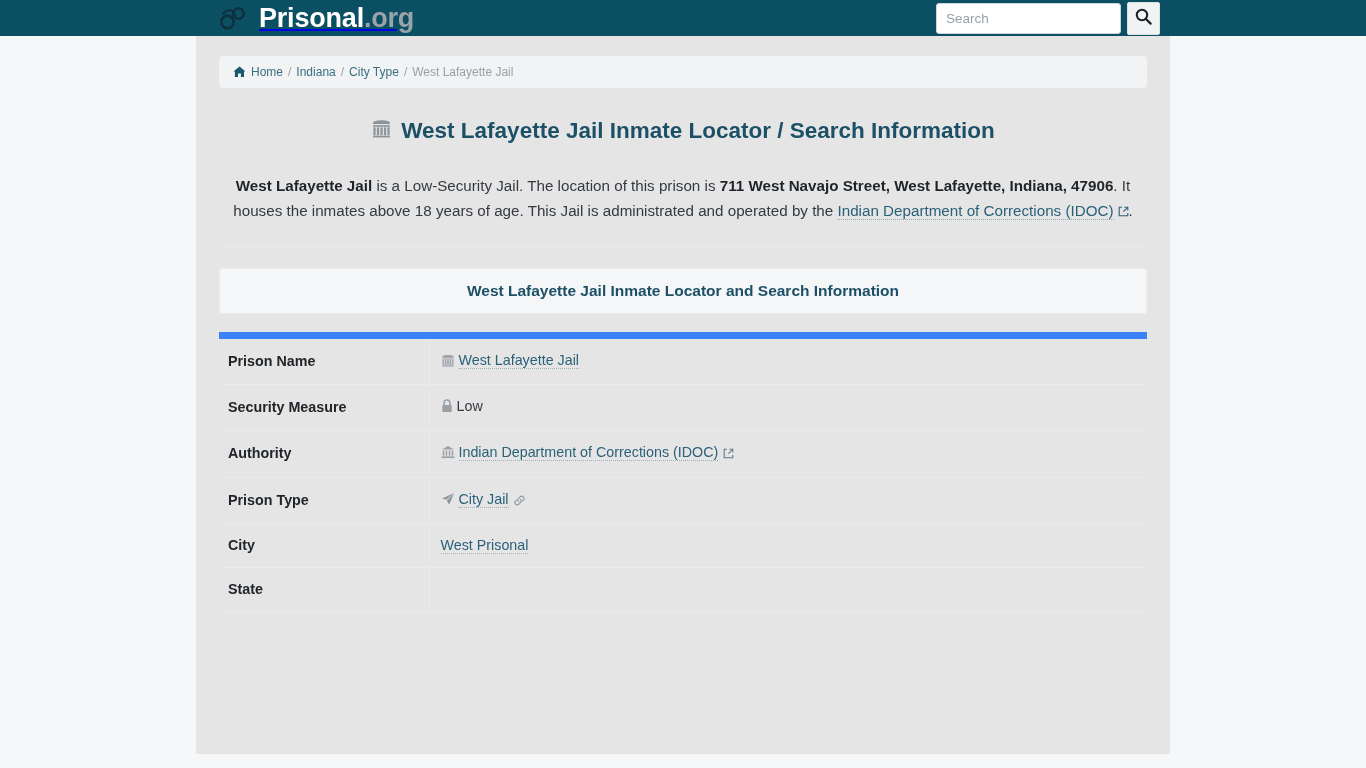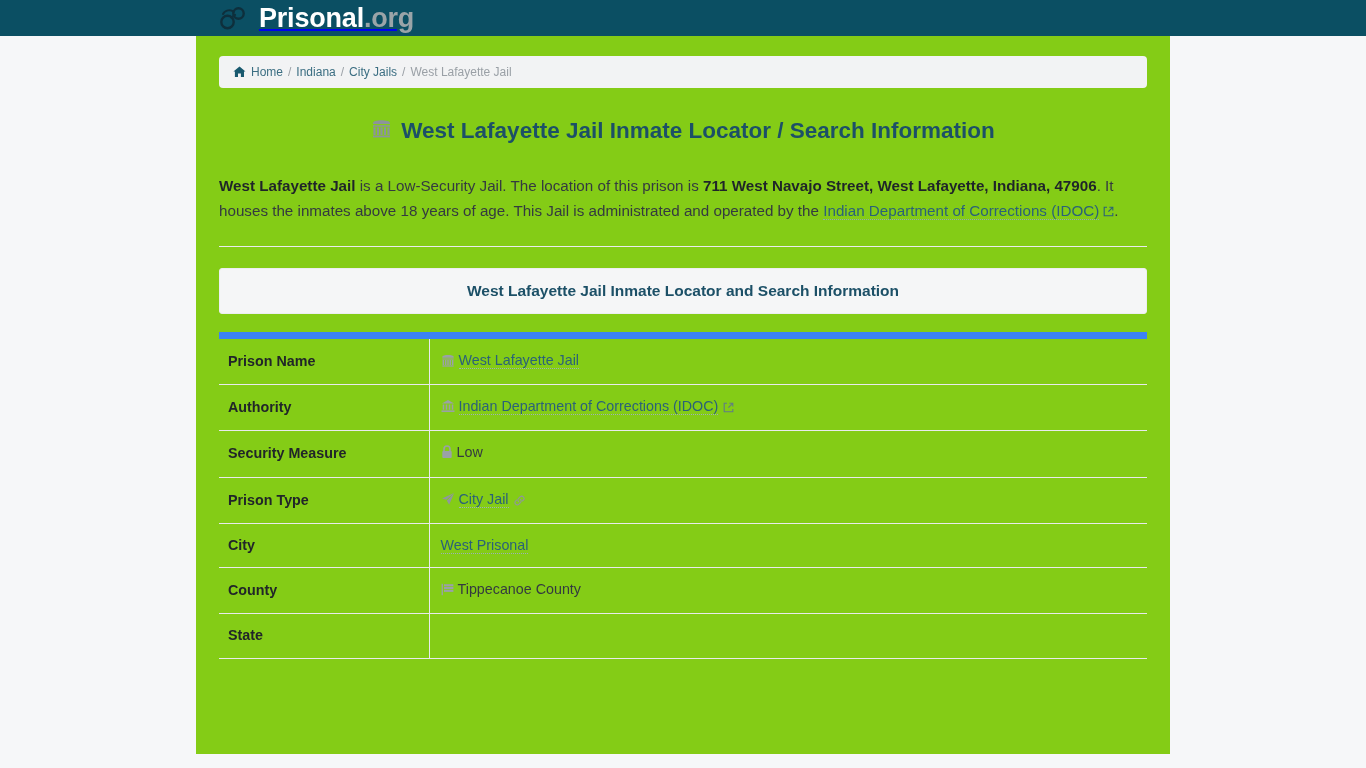--- a/index.html
+++ b/index.html
@@ -71,21 +71,21 @@
   
   .page {
     width: 100%;
     height: 718px;
     display: flex;
     justify-content: center;
     background: #f6f7f9;
   }
   .container {
     width: 974px;
-    background: #84cc16;
+    background: #e5e5e5;
     height: 100%;
     padding: 0 23px;
   }
   .inner { width: 100%; }
 
   
   .breadcrumb {
     margin-top: 20px;
     background: #f2f3f4;
     border-radius: 4px;
@@ -119,21 +119,21 @@
     gap: 9px;
     line-height: 1.25;
   }
 
   
   .intro {
     margin: 27px 0 0 0;
     font-size: 15.2px;
     line-height: 25px;
     color: #343a40;
-    text-align: left;
+    text-align: center;
   }
   .intro b { font-weight: bold; color: #1f2429; }
   .inline-link {
     color: #2a6179;
     text-decoration: none;
     border-bottom: 1px dotted #8fa9b5;
     cursor: pointer;
   }
   .ext-ico { margin-left: 4px; display: inline-block; vertical-align: -1px; }
 
@@ -207,37 +207,48 @@
       <svg width="30" height="26" viewBox="0 0 30 26" fill="none">
         <circle cx="9.5" cy="17" r="6.2" stroke="#0e2f3c" stroke-width="2.4"></circle>
         <circle cx="20.5" cy="8.5" r="5.2" stroke="#0e2f3c" stroke-width="2.4"></circle>
         <path d="M13.5 12.5 L17 9.8" stroke="#0e2f3c" stroke-width="2.2" stroke-linecap="round"></path>
         <path d="M5 9 C7 5, 13 4, 15.5 7" stroke="#0e2f3c" stroke-width="2" stroke-linecap="round" fill="none"></path>
       </svg>
     </span>
     <span class="brand-text"><span class="brand-name">Prisonal</span><span class="brand-tld">.org</span></span>
   </a>
 
+  <div class="search-wrap">
+    <input class="search-input" type="text" placeholder="Search" style="">
+    <button class="search-btn">
+      <span>
+        <svg width="17" height="17" viewBox="0 0 17 17" fill="none">
+          <circle cx="7" cy="7" r="5.2" stroke="#1b1f23" stroke-width="2"></circle>
+          <path d="M11 11 L15.6 15.6" stroke="#1b1f23" stroke-width="2.2" stroke-linecap="round"></path>
+        </svg>
+      </span>
+    </button>
+  </div>
 </div>
 
 <div class="page">
   <div class="container">
     <div class="inner">
 
       <div class="breadcrumb">
         <span class="home-icon">
           <svg width="13" height="12" viewBox="0 0 13 12" fill="#18596e">
             <path d="M6.5 0.6 L0.4 5.5 h1.5 V11 h3.1 V7.6 h2.9 V11 h3.1 V5.5 h1.5 Z"></path>
           </svg>
         </span>
         <a class="crumb-link" href="#">Home</a>
         <span class="crumb-sep">/</span>
         <a class="crumb-link" href="#">Indiana</a>
         <span class="crumb-sep">/</span>
-        <a class="crumb-link" href="#">City Jails</a>
+        <a class="crumb-link" href="#">City Type</a>
         <span class="crumb-sep">/</span>
         <span class="crumb-current">West Lafayette Jail</span>
       </div>
 
       <h1 class="page-title">
         <span>
           <svg width="21" height="21" viewBox="0 0 21 21">
             <path d="M2 6 C2 2.2, 19 2.2, 19 6 L19 7 L2 7 Z" fill="#8c949a"></path>
             <rect x="2" y="8.2" width="17" height="1.6" fill="#8c949a"></rect>
             <rect x="2" y="18.6" width="17" height="1.8" fill="#8c949a"></rect>
@@ -273,48 +284,48 @@
                     <rect x="2.4" y="10.4" width="2.2" height="7.6" fill="#9aa1a7"></rect>
                     <rect x="5.9" y="10.4" width="2.2" height="7.6" fill="#9aa1a7"></rect>
                     <rect x="9.4" y="10.4" width="2.2" height="7.6" fill="#9aa1a7"></rect>
                     <rect x="12.9" y="10.4" width="2.2" height="7.6" fill="#9aa1a7"></rect>
                     <rect x="16.4" y="10.4" width="2.2" height="7.6" fill="#9aa1a7"></rect>
                   </svg></span><a class="val-link" href="#">West Lafayette Jail</a>
             </td>
           </tr>
 
           <tr>
+            <td class="key">Security Measure</td>
+            <td class="val">
+              <span class="cell-ico"><svg width="12" height="14" viewBox="0 0 12 14">
+                    <path d="M3 6 V4.2 C3 2.3, 4.3 1, 6 1 C7.7 1, 9 2.3, 9 4.2 V6" stroke="#9aa1a7" stroke-width="1.6" fill="none"></path>
+                    <rect x="1.3" y="6" width="9.4" height="7" rx="1" fill="#9aa1a7"></rect>
+                  </svg></span><span class="plain">Low</span>
+            </td>
+          </tr>
+
+          <tr>
             <td class="key">Authority</td>
             <td class="val">
               <span class="cell-ico"><svg width="14" height="14" viewBox="0 0 16 16">
                     <path d="M8 1 L15 5 H1 Z" fill="#9aa1a7"></path>
                     <rect x="2" y="6.3" width="1.7" height="6" fill="#9aa1a7"></rect>
                     <rect x="5.4" y="6.3" width="1.7" height="6" fill="#9aa1a7"></rect>
                     <rect x="8.9" y="6.3" width="1.7" height="6" fill="#9aa1a7"></rect>
                     <rect x="12.3" y="6.3" width="1.7" height="6" fill="#9aa1a7"></rect>
                     <rect x="0.6" y="13" width="14.8" height="1.9" fill="#9aa1a7"></rect>
                   </svg></span><a class="val-link" href="#">Indian Department of Corrections (IDOC)</a><span class="chain-ico"><svg width="11" height="11" viewBox="0 0 11 11" fill="none">
                     <path d="M4 1.2 H1.2 V9.8 H9.8 V7" stroke="#5f7b88" stroke-width="1.1"></path>
                     <path d="M6.4 1.2 H9.8 V4.6" stroke="#5f7b88" stroke-width="1.1"></path>
                     <path d="M9.6 1.4 L5.4 5.6" stroke="#5f7b88" stroke-width="1.1"></path>
                   </svg></span>
             </td>
           </tr>
 
           <tr>
-            <td class="key">Security Measure</td>
-            <td class="val">
-              <span class="cell-ico"><svg width="12" height="14" viewBox="0 0 12 14">
-                    <path d="M3 6 V4.2 C3 2.3, 4.3 1, 6 1 C7.7 1, 9 2.3, 9 4.2 V6" stroke="#9aa1a7" stroke-width="1.6" fill="none"></path>
-                    <rect x="1.3" y="6" width="9.4" height="7" rx="1" fill="#9aa1a7"></rect>
-                  </svg></span><span class="plain">Low</span>
-            </td>
-          </tr>
-
-          <tr>
             <td class="key">Prison Type</td>
             <td class="val">
               <span class="cell-ico"><svg width="14" height="14" viewBox="0 0 14 14">
                     <path d="M13 1 L1 6.4 L5.2 7.8 L13 1 Z M5.9 8.5 L13 1.3 L8.2 12.8 L6.3 9.6 Z" fill="#8f979d"></path>
                   </svg></span><a class="val-link" href="#">City Jail</a><span class="chain-ico"><svg width="11" height="11" viewBox="0 0 12 12" fill="none">
                     <path d="M5 7.2 C3.9 6.1, 3.9 4.6, 5 3.6 L6.6 2 C7.7 0.9, 9.2 0.9, 10.2 2 C11.3 3, 11.3 4.6, 10.2 5.6 L9.3 6.5" stroke="#8f979d" stroke-width="1.25" stroke-linecap="round"></path>
                     <path d="M7 4.8 C8.1 5.9, 8.1 7.4, 7 8.4 L5.4 10 C4.3 11.1, 2.8 11.1, 1.8 10 C0.7 9, 0.7 7.4, 1.8 6.4 L2.7 5.5" stroke="#8f979d" stroke-width="1.25" stroke-linecap="round"></path>
                   </svg></span>
             </td>
           </tr>
@@ -322,31 +333,20 @@
 
 
           <tr>
             <td class="key">City</td>
             <td class="val">
               <a class="val-link" href="#">West Prisonal</a>
             </td>
           </tr>
 
 
-          <tr>
-            <td class="key">County</td>
-            <td class="val">
-              <span class="cell-ico"><svg width="13" height="13" viewBox="0 0 13 13">
-                    <rect x="0.6" y="0.8" width="1.3" height="11.4" fill="#9aa1a7"></rect>
-                    <rect x="3" y="1.2" width="9.4" height="2.1" fill="#9aa1a7"></rect>
-                    <rect x="3" y="4" width="9.4" height="2.1" fill="#9aa1a7"></rect>
-                    <rect x="3" y="6.8" width="9.4" height="2.1" fill="#9aa1a7"></rect>
-                  </svg></span><span class="plain">Tippecanoe County</span>
-            </td>
-          </tr>
 
           <tr>
             <td class="key">State</td>
             <td class="val">
               
             </td>
           </tr>
         </tbody>
       </table>
 

